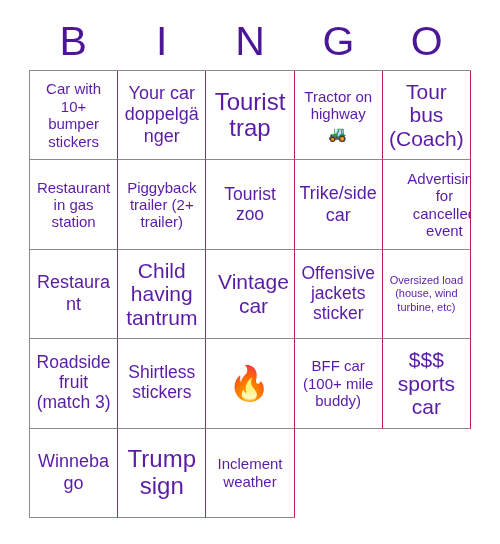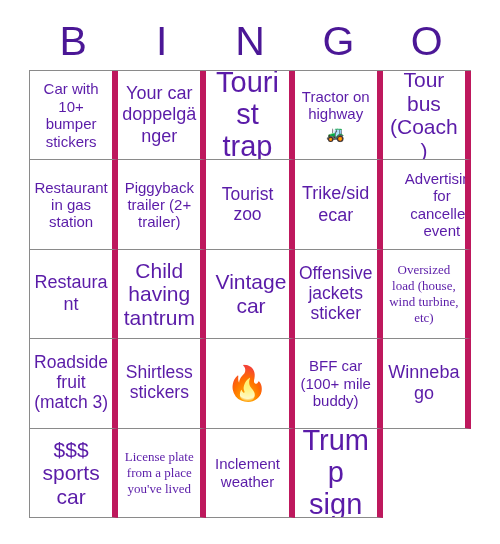--- a/index.html
+++ b/index.html
@@ -55,21 +55,21 @@
     display: grid;
     grid-template-columns: repeat(5, 1fr);
     grid-template-rows: repeat(5, 1fr);
     border-top: 1px solid #8a8a8a;
     border-left: 1px solid #8a8a8a;
     background: #fff;
   }
 
   .bingo-cell {
     box-sizing: border-box;
-    border-right: 6px solid #be185d;
+    border-right: 1px solid #be185d;
     border-bottom: 1px solid #8a8a8a;
     display: flex;
     align-items: center;
     justify-content: center;
     text-align: center;
     padding: 3px 4px;
     overflow: hidden;
     background: #ffffff;
   }
 
@@ -77,26 +77,26 @@
     color: #5A1BA8;
     font-family: "Liberation Sans", sans-serif;
     line-height: 1.12;
     display: block;
     width: 100%;
     word-wrap: break-word;
     hyphens: none;
   }
 
   
-  .fs-xs   { font-size: 13px; line-height: 1.22; font-family: Liberation Serif, serif; }
+  .fs-xs   { font-size: 11px; line-height: 1.22; }
   .fs-sm   { font-size: 18px; line-height: 1.2; }
   .fs-md   { font-size: 15px; line-height: 1.16; }
   .fs-lg   { font-size: 17.5px; line-height: 1.14; }
   .fs-xl   { font-size: 21px; line-height: 1.12; }
-  .fs-xxl  { font-size: 29px; line-height: 1.1; }
+  .fs-xxl  { font-size: 24px; line-height: 1.1; }
 
   .cell-emoji {
     display: block;
     font-size: 15px;
     line-height: 1.2;
     margin-top: 2px;
   }
   .cell-emoji-big {
     display: block;
     font-size: 34px;
@@ -211,38 +211,33 @@
           <span class="cell-emoji-big emoji-font">🔥</span>
         </div>
       </div>
       <div class="bingo-cell">
         <div style="width: 100%;">
           <span class="cell-text fs-md">BFF car (100+ mile buddy)</span>
         </div>
       </div>
       <div class="bingo-cell">
         <div style="width: 100%;">
+          <span class="cell-text fs-xl">$$$ sports car</span>
+        </div>
+      </div>
+      <div class="bingo-cell">
+        <div style="width: 100%;">
           <span class="cell-text fs-sm">Winnebago</span>
         </div>
       </div>
       <div class="bingo-cell">
         <div style="width: 100%;">
-          <span class="cell-text fs-xl">$$$ sports car</span>
-        </div>
-      </div>
-      <div class="bingo-cell">
-        <div style="width: 100%;">
-          <span class="cell-text fs-xs">License plate from a place you've lived</span>
+          <span class="cell-text fs-xxl">Trump sign</span>
         </div>
       </div>
       <div class="bingo-cell">
         <div style="width: 100%;">
           <span class="cell-text fs-md">Inclement weather</span>
         </div>
       </div>
-      <div class="bingo-cell">
-        <div style="width: 100%;">
-          <span class="cell-text fs-xxl">Trump sign</span>
-        </div>
-      </div>
     </div>
 
 </div>
 
 </body></html>

